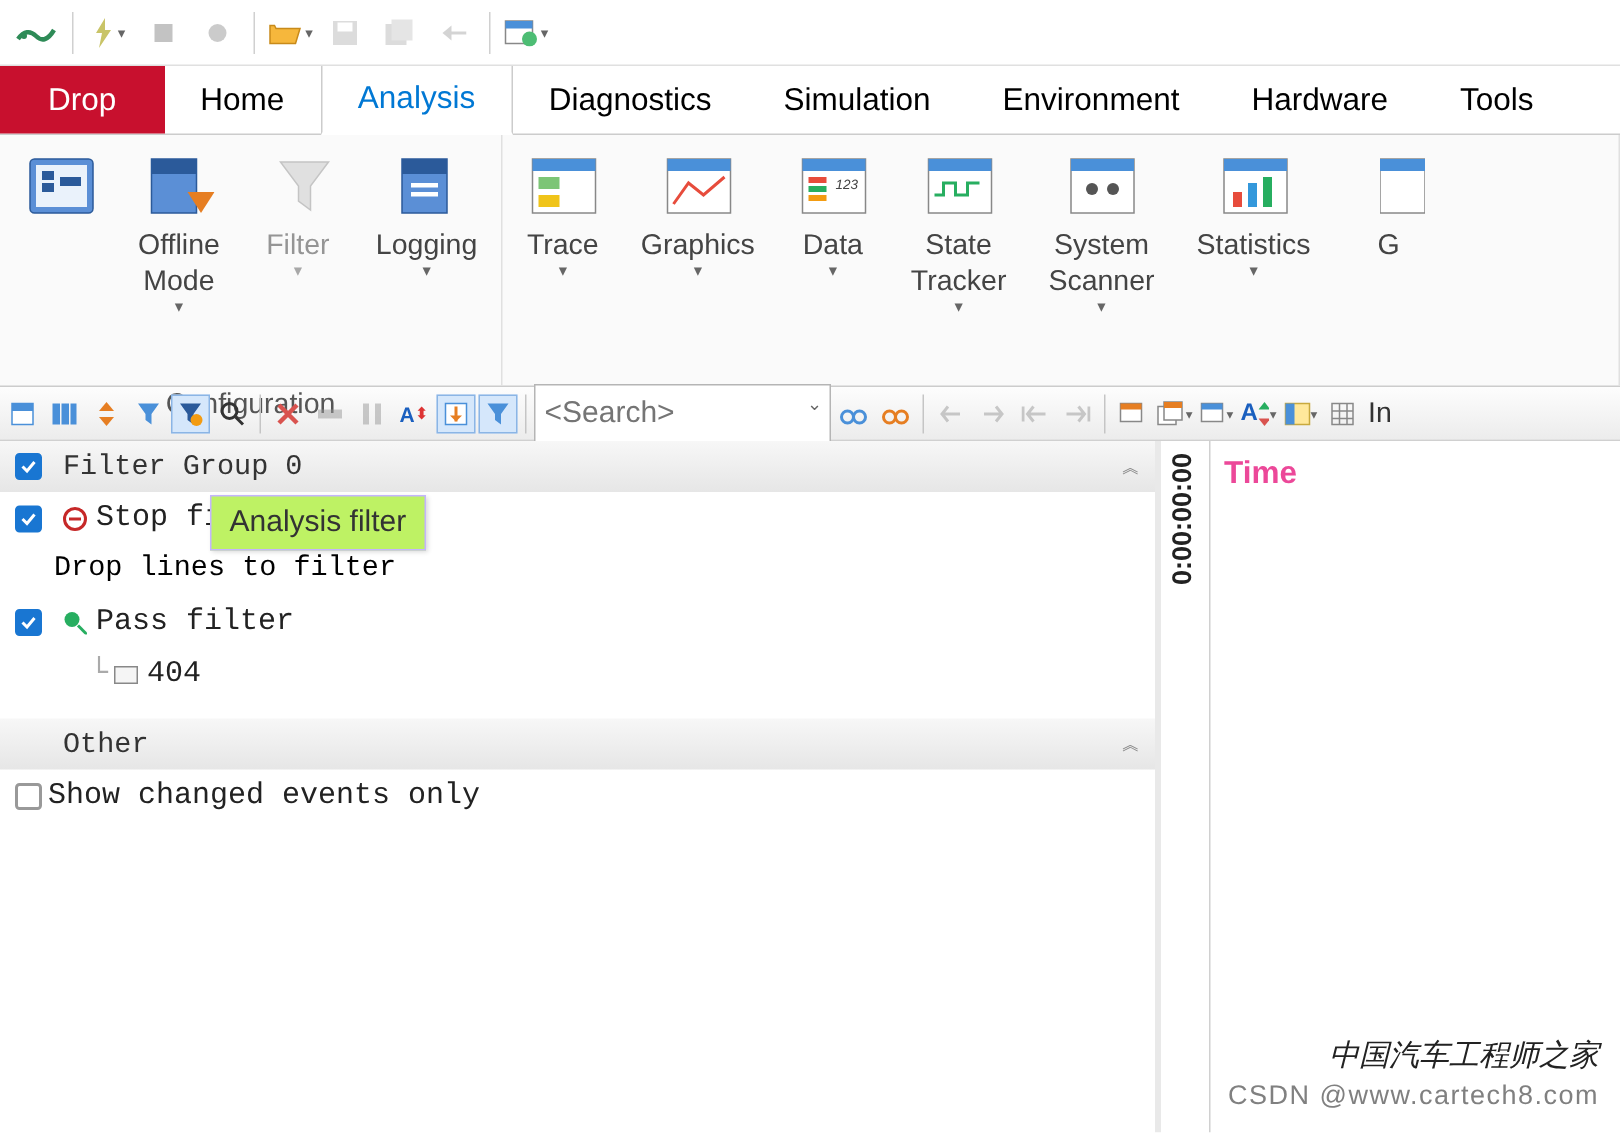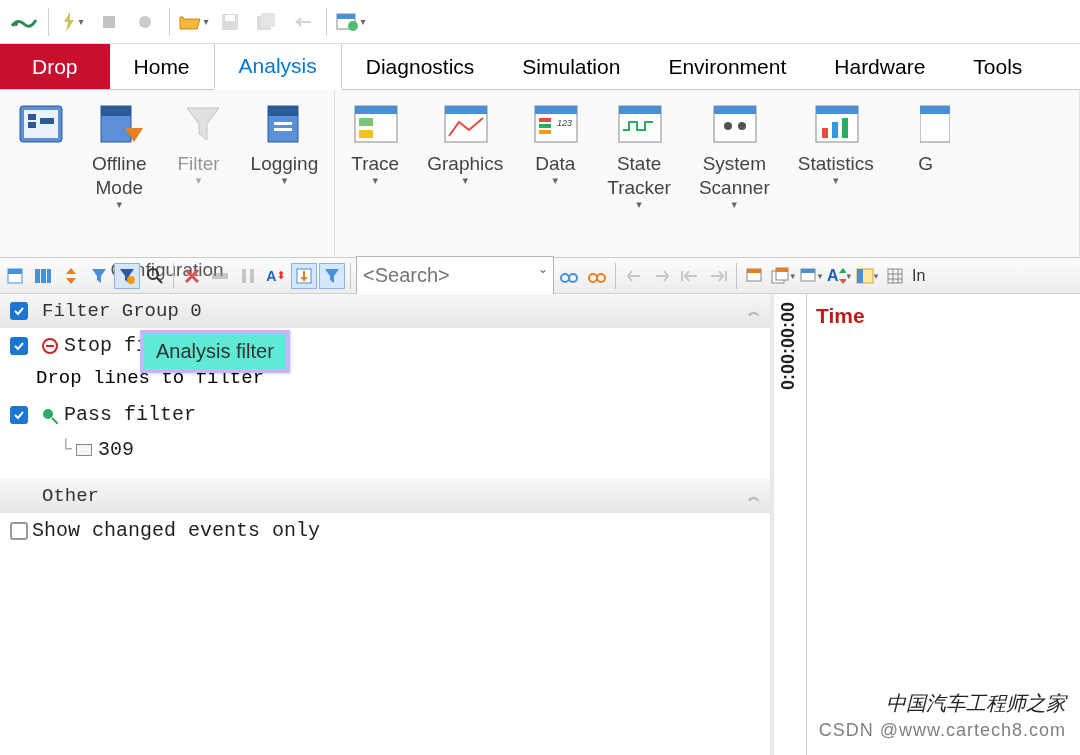--- a/index.html
+++ b/index.html
@@ -46,23 +46,23 @@
 .chk { width: 18px; height: 18px; border: 2px solid #1976d2; border-radius: 3px; background: #1976d2; display: inline-flex; align-items: center; justify-content: center; margin-right: 14px; }
 .chk.unchecked { background: #fff; border-color: #999; }
 .chk svg { width: 12px; height: 12px; }
 .item-row { padding: 6px 10px 6px 10px; display: flex; align-items: center; font-size: 20px; color: #222; }
 .item-row.sub { padding-left: 60px; }
 .hint { color: #000000; font-size: 19px; padding: 4px 0 8px 36px; }
 .stop-ico { width: 16px; height: 16px; border-radius: 50%; border: 2px solid #c62828; display: inline-flex; align-items: center; justify-content: center; margin-right: 6px; background: #fff; }
 .stop-ico::after { content: ""; width: 8px; height: 2px; background: #c62828; }
 .pass-ico { width: 16px; height: 16px; margin-right: 6px; display: inline-block; position: relative; }
 .msg-ico { width: 16px; height: 12px; border: 1px solid #888; background: #f5f5f5; display: inline-block; margin-right: 6px; }
-.tooltip { position: absolute; left: 140px; top: 330px; background: #5eead4; border: 4px solid #c4b5fd; padding: 6px 12px; font-size: 20px; color: #333; font-family: "Segoe UI", Arial, sans-serif; box-shadow: 1px 1px 3px rgba(0,0,0,0.15); z-index: 10; }
+.tooltip { position: absolute; left: 140px; top: 330px; background: #bef264; border: 1px solid #c4b5fd; padding: 6px 12px; font-size: 20px; color: #333; font-family: "Segoe UI", Arial, sans-serif; box-shadow: 1px 1px 3px rgba(0,0,0,0.15); z-index: 10; }
 .time-label { writing-mode: vertical-rl; transform: rotate(180deg); font-size: 18px; font-weight: 600; color: #222; position: absolute; left: 4px; top: 8px; }
-.time-header { position: absolute; left: 42px; top: 10px; font-size: 21px; font-weight: 600; color: #b91c1c; }
+.time-header { position: absolute; left: 42px; top: 10px; font-size: 21px; font-weight: 600; color: #ec4899; }
 .time-axis { position: absolute; left: 32px; top: 0; bottom: 0; width: 1px; background: #d0d0d0; }
 
 
 .wm1 { position: absolute; right: 14px; bottom: 38px; font-family: "KaiTi","STKaiti",serif; font-size: 20px; color: #222; font-style: italic; }
 .wm2 { position: absolute; right: 14px; bottom: 14px; font-size: 18px; color: #808080; letter-spacing: 1px; }
 
 
 .ico-folder { fill: #f6b73c; }
 </style>
 </head>
@@ -430,21 +430,21 @@
     </div>
   <div class="st-btn">
       <svg width="16" height="16">
         <rect x="1" y="1" width="14" height="14" fill="none" stroke="#888"></rect>
         <line x1="1" y1="6" x2="15" y2="6" stroke="#888"></line>
         <line x1="1" y1="11" x2="15" y2="11" stroke="#888"></line>
         <line x1="6" y1="1" x2="6" y2="15" stroke="#888"></line>
         <line x1="11" y1="1" x2="11" y2="15" stroke="#888"></line>
       </svg>
     </div>
-  <span style="font-size:16px;color:#333;margin-left:2px">In</span>
+  <span style="font-size:19px;color:#333;margin-left:2px">In</span>
 </div>
 
 <div class="main-area">
   <div class="filter-panel">
     <div class="section-hdr">
       <span class="chk">
           <svg viewBox="0 0 12 12">
             <path d="M2 6 L5 9 L10 3" stroke="#fff" stroke-width="2" fill="none"></path>
           </svg>
         </span>
@@ -469,21 +469,21 @@
         </span>
       <span class="pass-ico"><svg width="16" height="16">
             <circle cx="6" cy="6" r="5" fill="#27ae60"></circle>
             <path d="M10 10 L16 16" stroke="#27ae60" stroke-width="2"></path>
           </svg></span>
       <span>Pass filter</span>
     </div>
     <div class="item-row sub">
       <span style="color:#aaa;margin-right:4px">└</span>
       <span class="msg-ico"></span>
-      <span>309</span>
+      <span>404</span>
     </div>
     <div class="section-hdr" style="margin-top:12px">
       <span style="width:32px"></span>
       <span>Other</span>
       <span class="collapse">︽</span>
     </div>
     <div class="item-row">
       <span class="chk unchecked"></span>
       <span style="margin-left:-10px">Show changed events only</span>
     </div>

